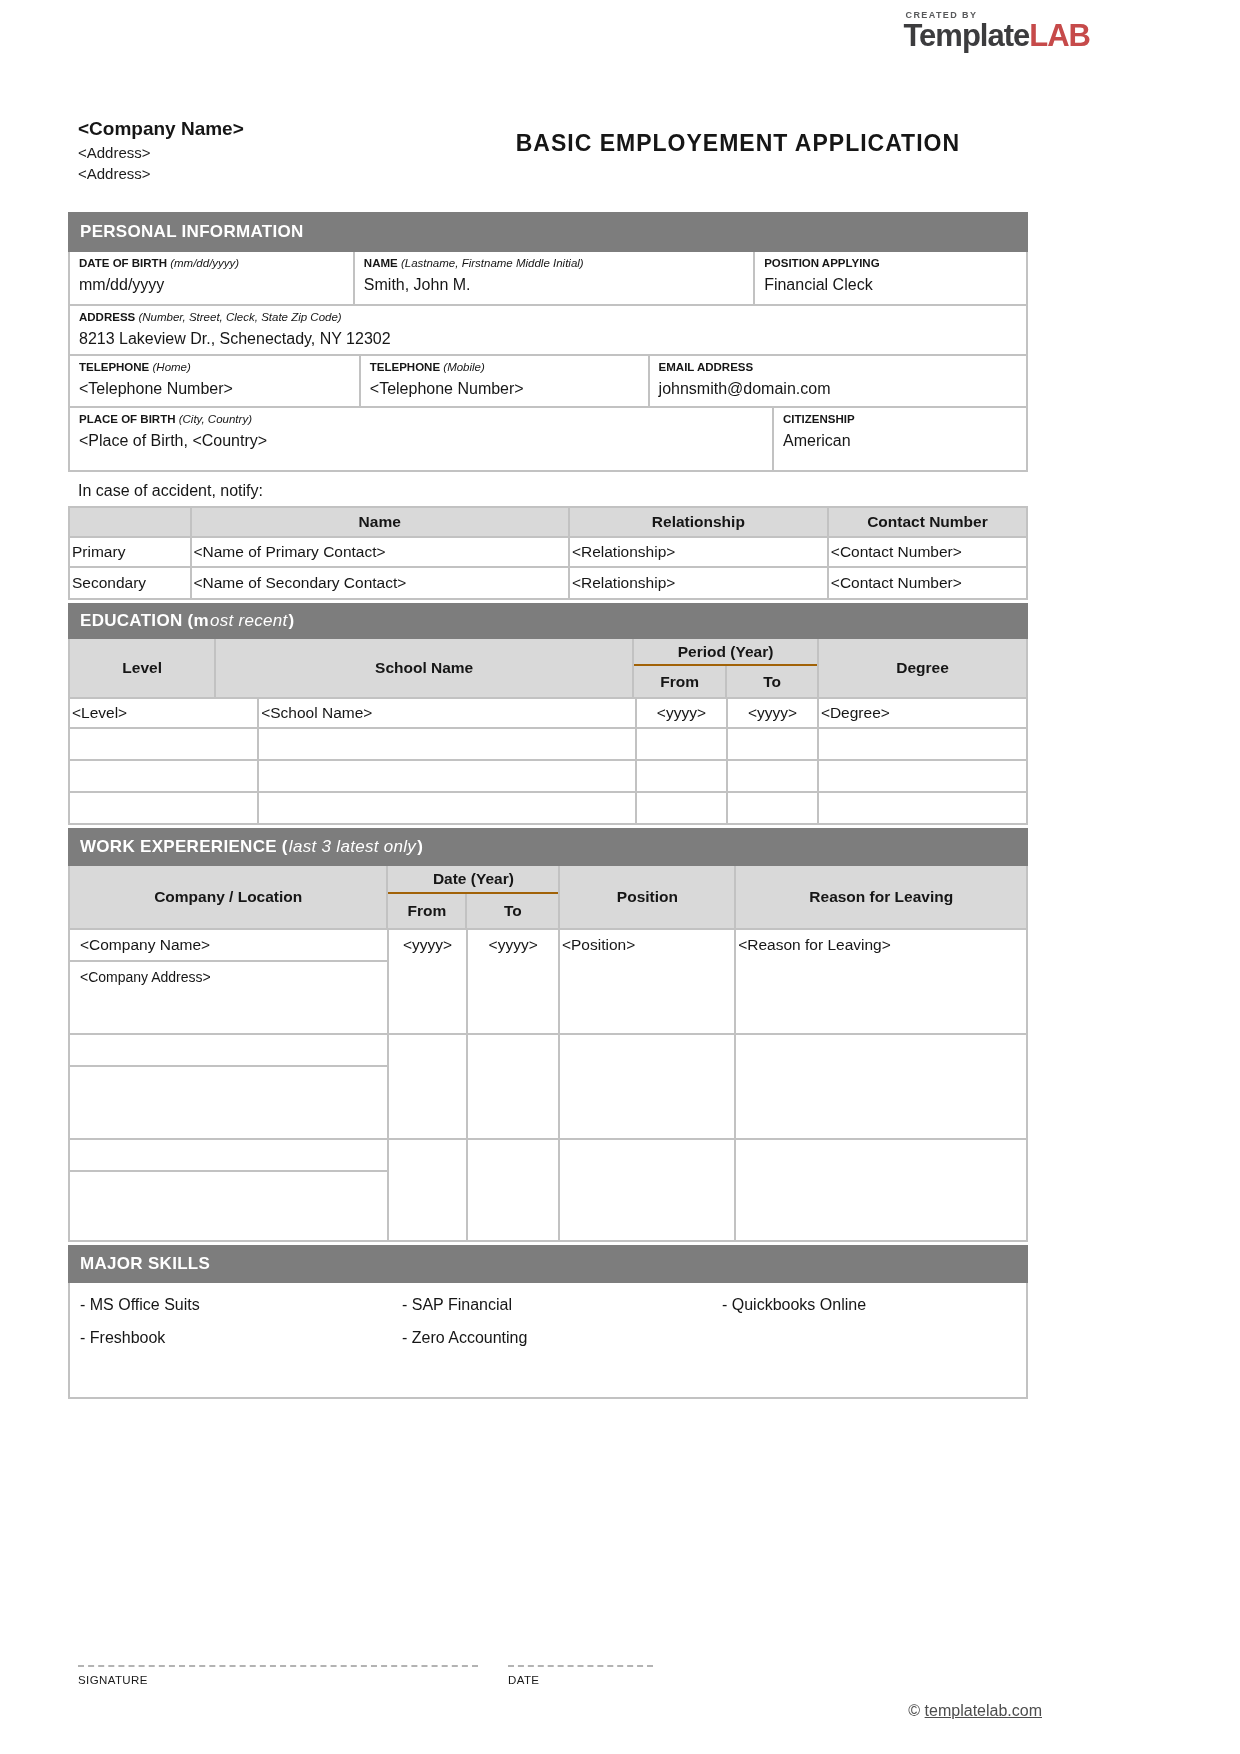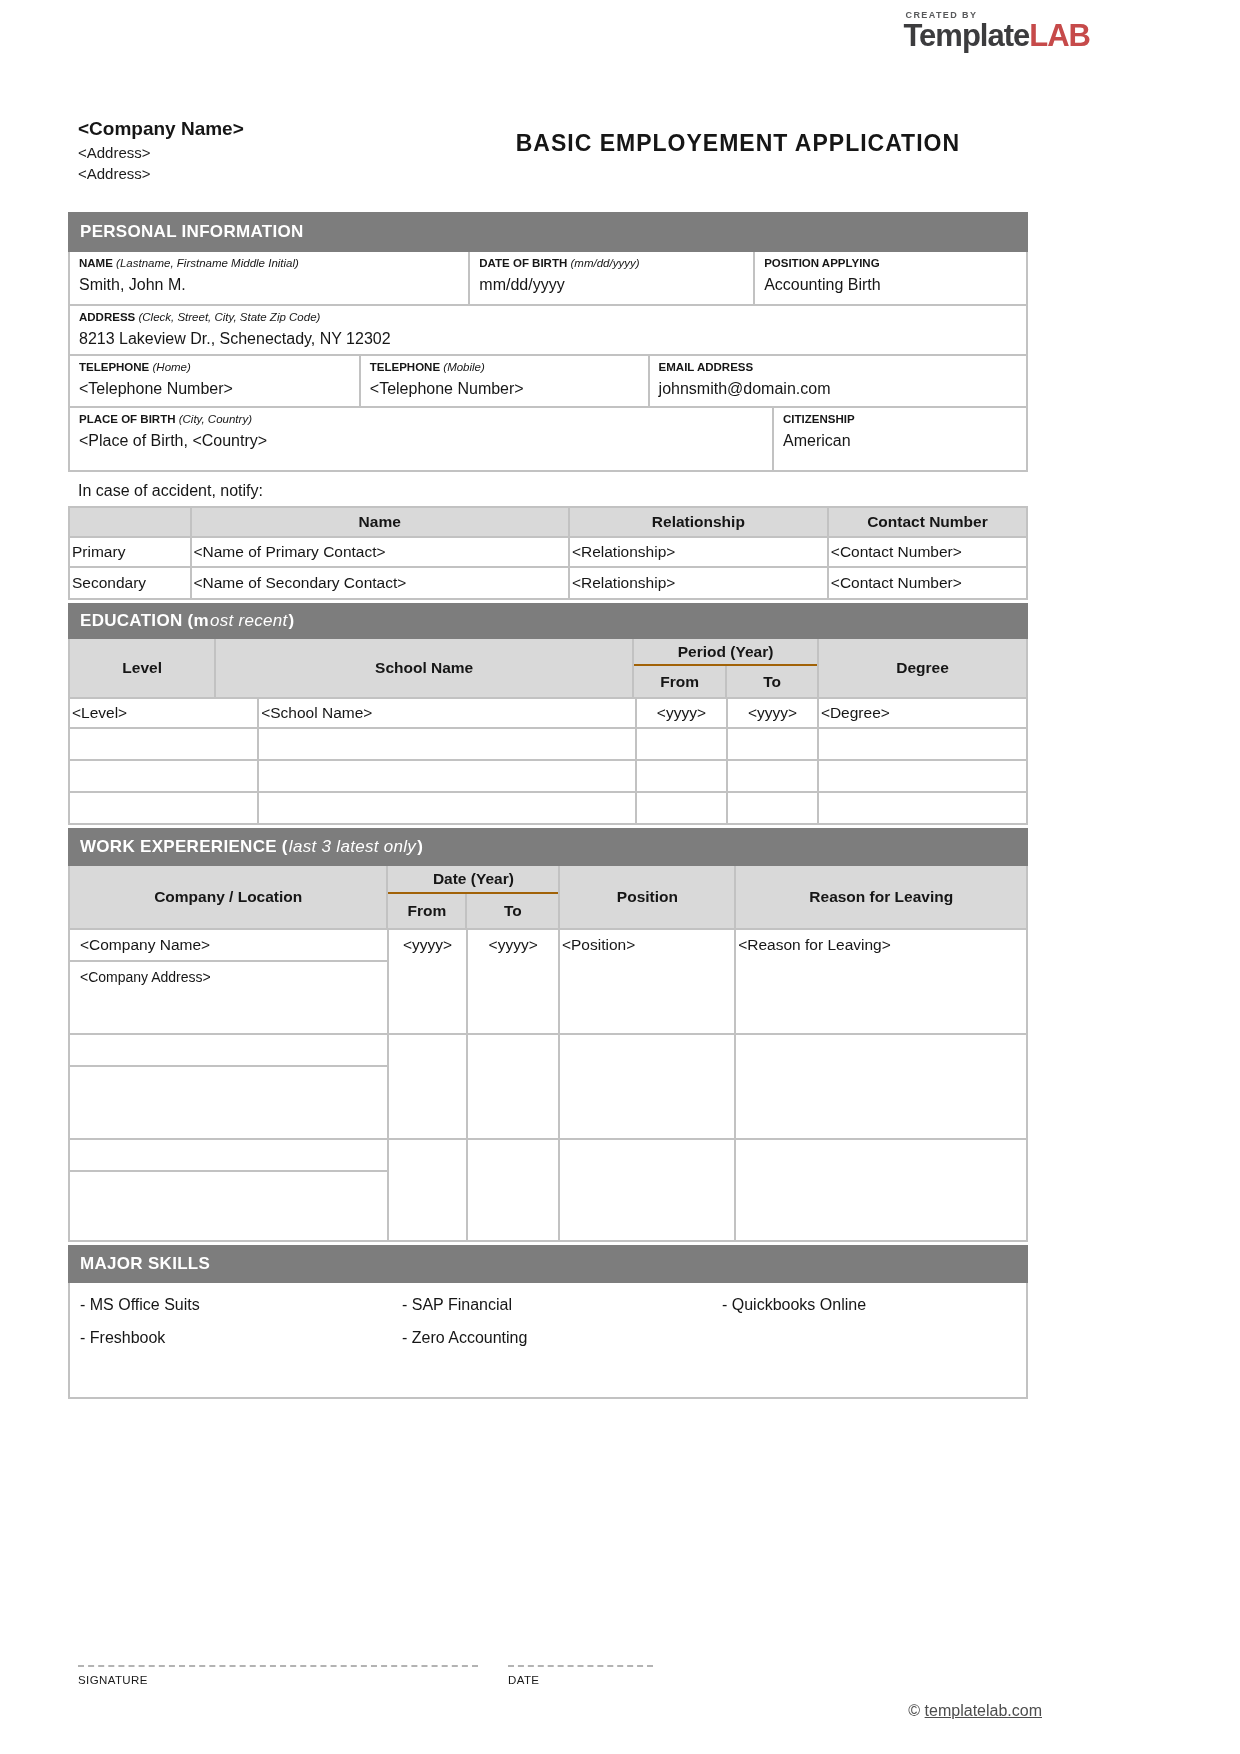--- a/index.html
+++ b/index.html
@@ -84,36 +84,36 @@
     <div class="doc-title">BASIC EMPLOYEMENT APPLICATION</div>
   </div>
 
   <div class="content">
 
     <div class="section-bar" style="height:40px">
         <span>PERSONAL INFORMATION</span>
       </div>
     <div class="box">
       <div class="frow" style="height:54px">
+        <div class="fcell" style="width:286px">
+          <div class="flbl"><span class="b">DATE OF BIRTH</span> <span class="i">(mm/dd/yyyy)</span></div>
+          <div class="fval">mm/dd/yyyy</div>
+        </div>
         <div class="fcell" style="width:402px">
           <div class="flbl"><span class="b">NAME</span> <span class="i">(Lastname, Firstname Middle Initial)</span></div>
           <div class="fval">Smith, John M.</div>
         </div>
-        <div class="fcell" style="width:286px">
-          <div class="flbl"><span class="b">DATE OF BIRTH</span> <span class="i">(mm/dd/yyyy)</span></div>
-          <div class="fval">mm/dd/yyyy</div>
-        </div>
         <div class="fcell" style="width:272px">
           <div class="flbl"><span class="b">POSITION APPLYING</span></div>
-          <div class="fval">Accounting Birth</div>
+          <div class="fval">Financial Cleck</div>
         </div>
       </div>
       <div class="frow" style="height:50px">
         <div class="fcell" style="width:960px">
-          <div class="flbl"><span class="b">ADDRESS</span> <span class="i">(Cleck, Street, City, State Zip Code)</span></div>
+          <div class="flbl"><span class="b">ADDRESS</span> <span class="i">(Number, Street, Cleck, State Zip Code)</span></div>
           <div class="fval">8213 Lakeview Dr., Schenectady, NY 12302</div>
         </div>
       </div>
       <div class="frow" style="height:52px">
         <div class="fcell" style="width:292px">
           <div class="flbl"><span class="b">TELEPHONE</span> <span class="i">(Home)</span></div>
           <div class="fval">&lt;Telephone Number&gt;</div>
         </div>
         <div class="fcell" style="width:290px">
           <div class="flbl"><span class="b">TELEPHONE</span> <span class="i">(Mobile)</span></div>

